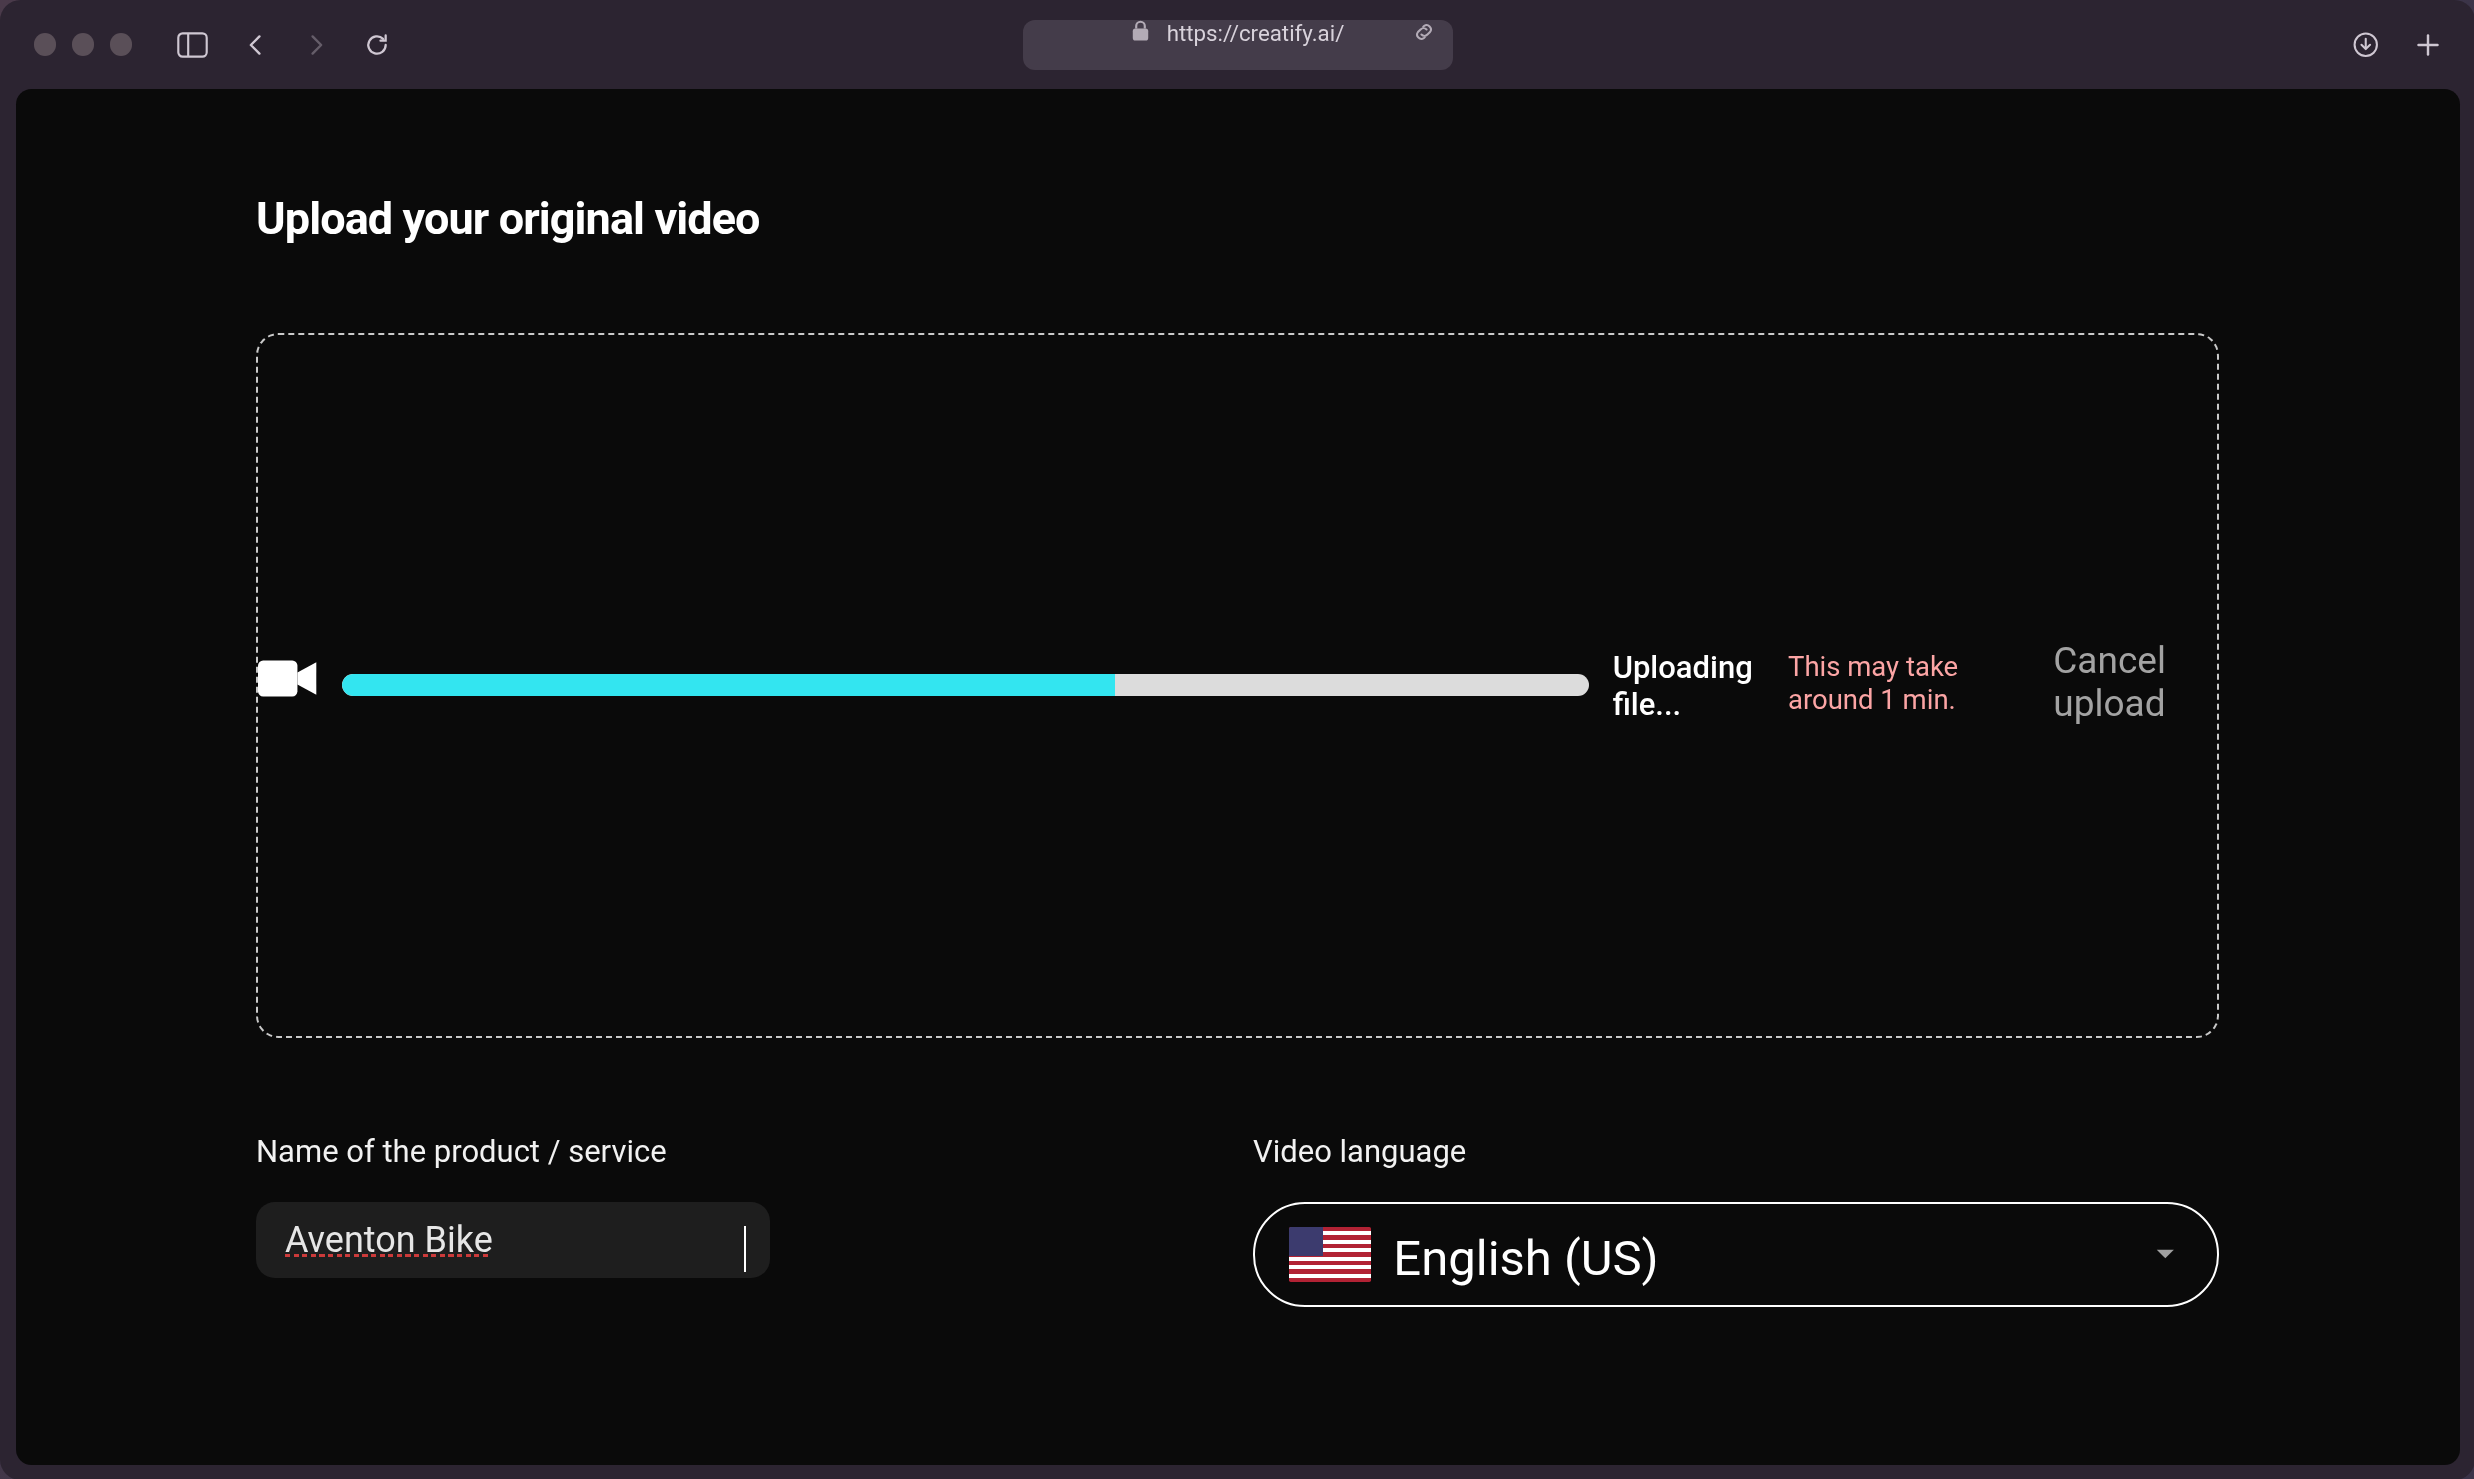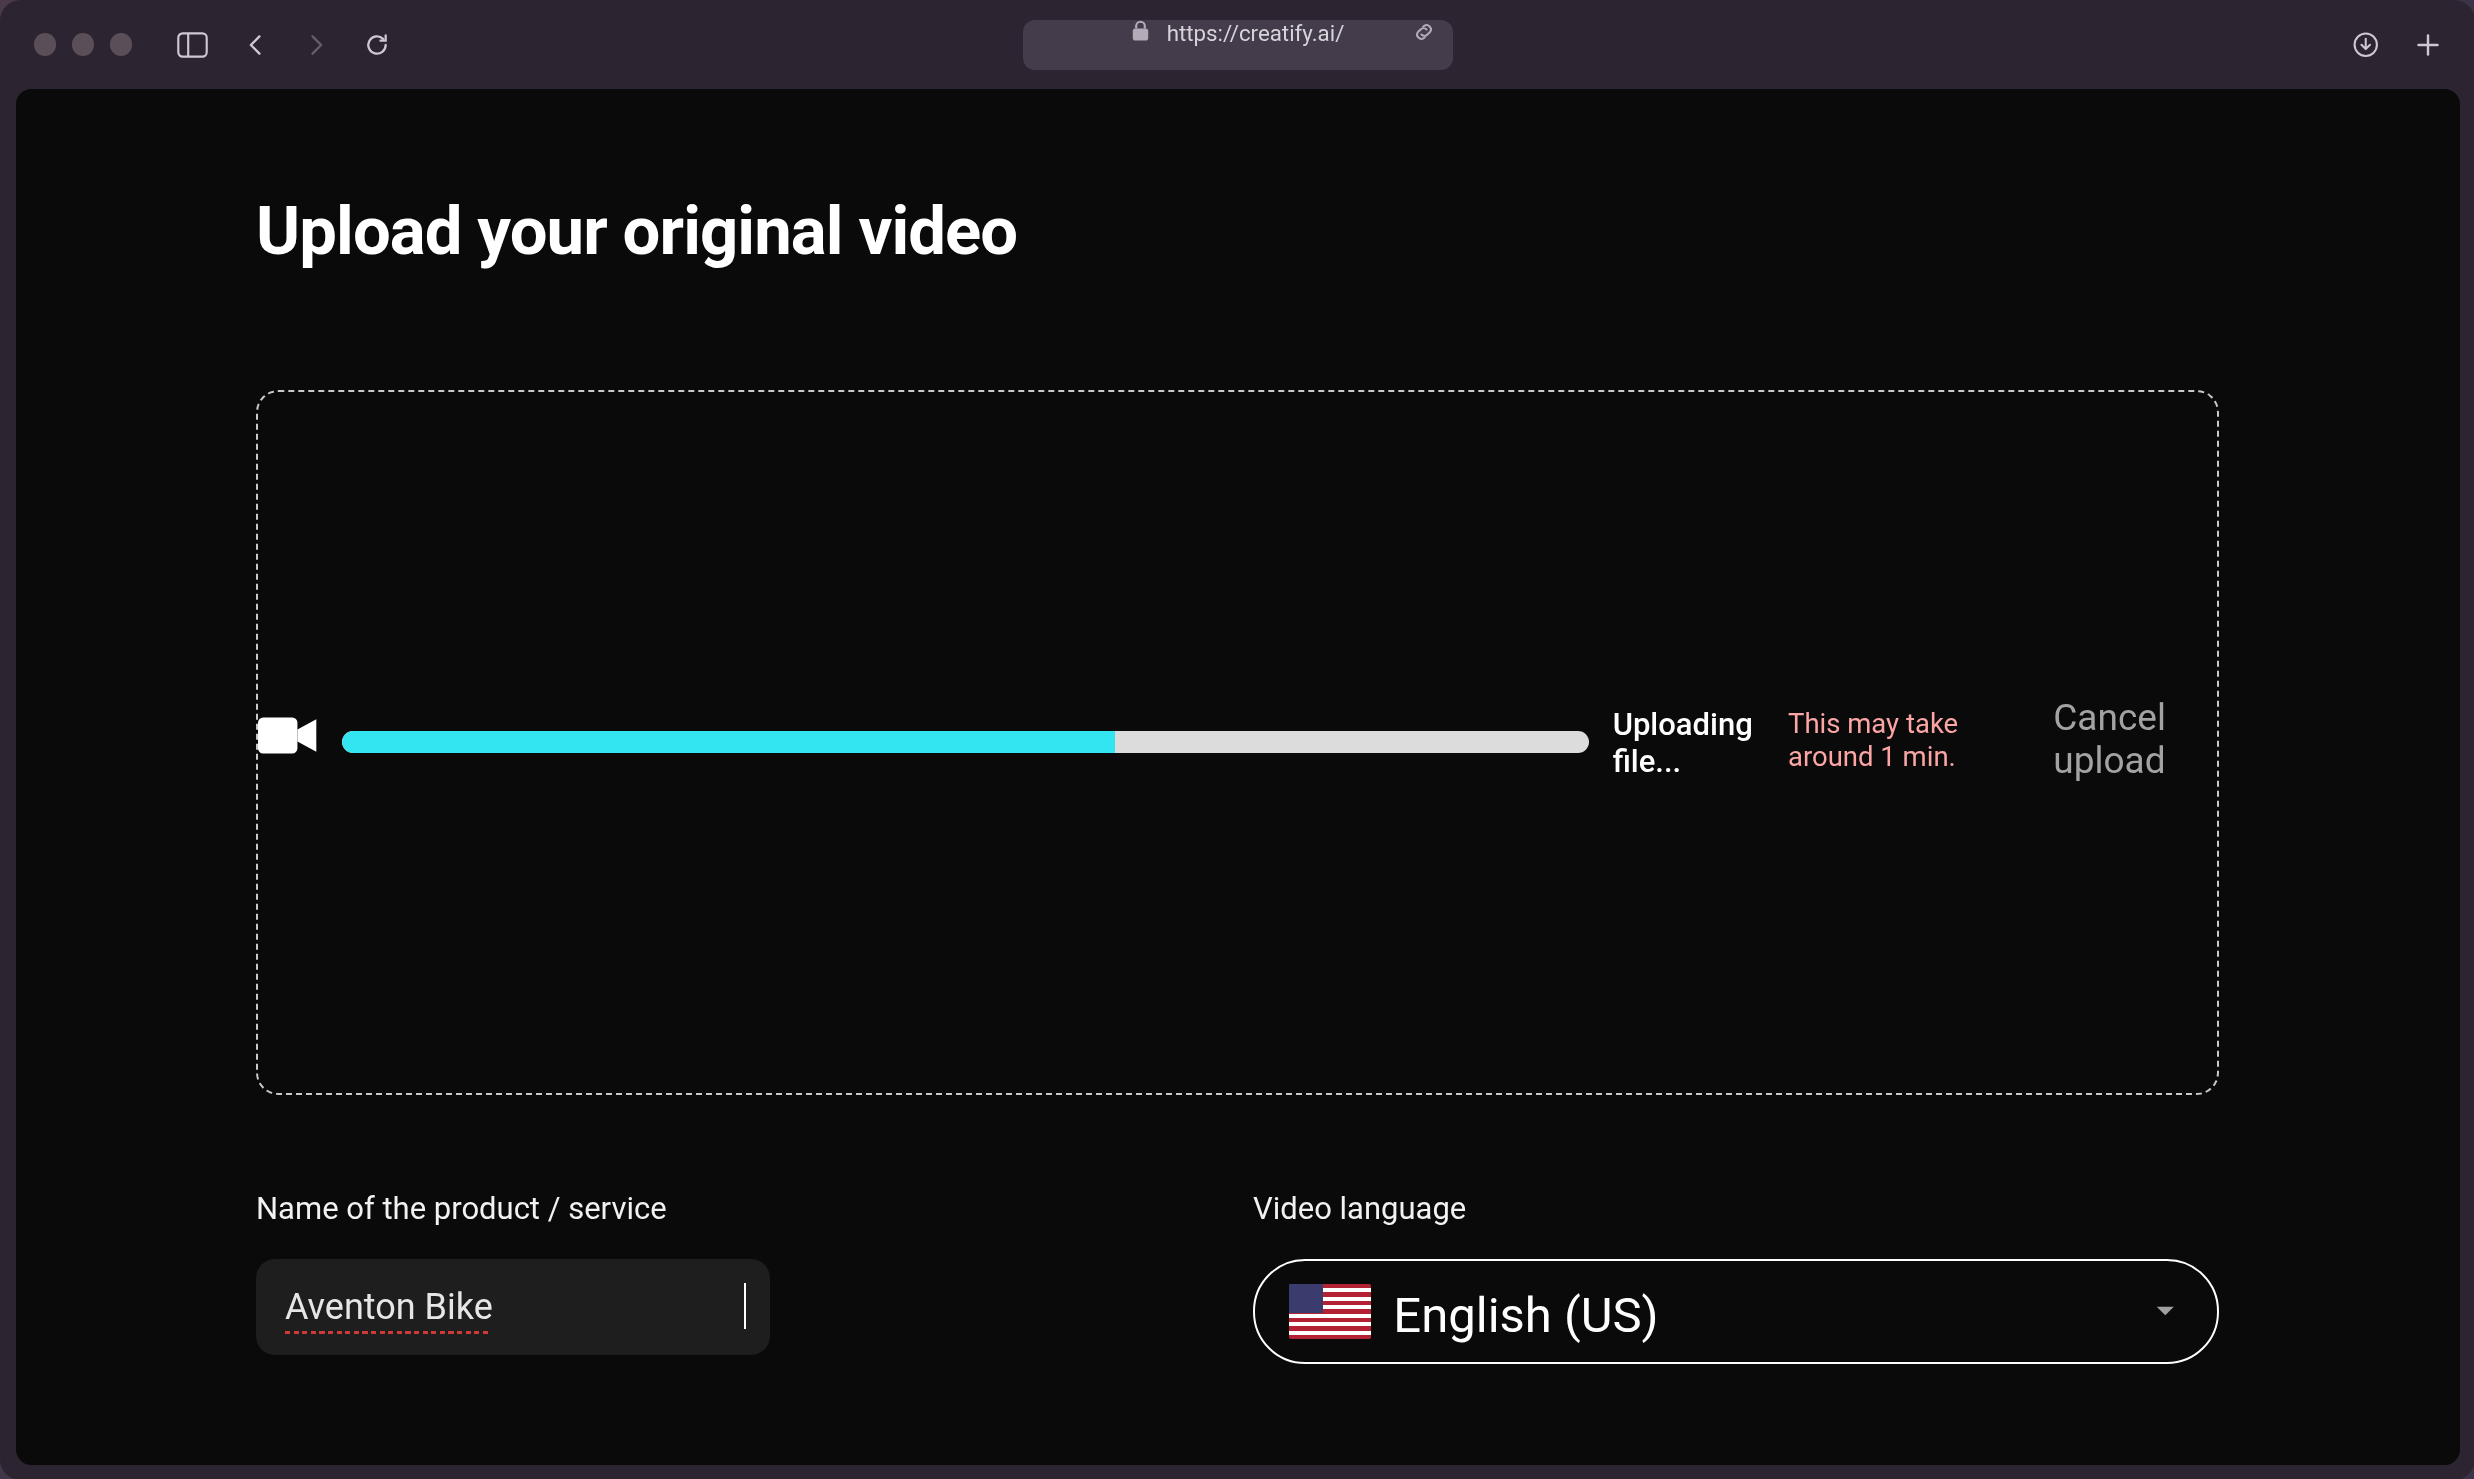--- a/index.html
+++ b/index.html
@@ -85,24 +85,24 @@
     color: #fff;
     overflow: hidden;
   }
 
   .inner {
     width: 1963px;
     margin: 0 auto;
   }
 
   .page-title {
-    font-size: 67px;
+    font-size: 45px;
     font-weight: 700;
     letter-spacing: -0.9px;
-    margin-bottom: 120px;
+    margin-bottom: 88px;
   }
 
   .dropzone {
     border: 2.6px dashed #c9c9c9;
     border-radius: 22.3px;
     height: 705px;
     display: flex;
     flex-direction: row;
     align-items: center;
     justify-content: center;
@@ -159,21 +159,21 @@
   }
   .form-col.left { width: 968px; }
   .form-col.right { width: 968px; }
 
   .field-label {
     font-size: 31px;
     color: #f2f2f2;
   }
 
   .text-input {
-    height: 96px;
+    height: 76px;
     border-radius: 19px;
     background: #1e1e1e;
     border: none;
     outline: none;
     color: #e6e6e6;
     font-size: 36px;
     padding: 0 29px;
     font-family: inherit;
     position: relative;
   }

